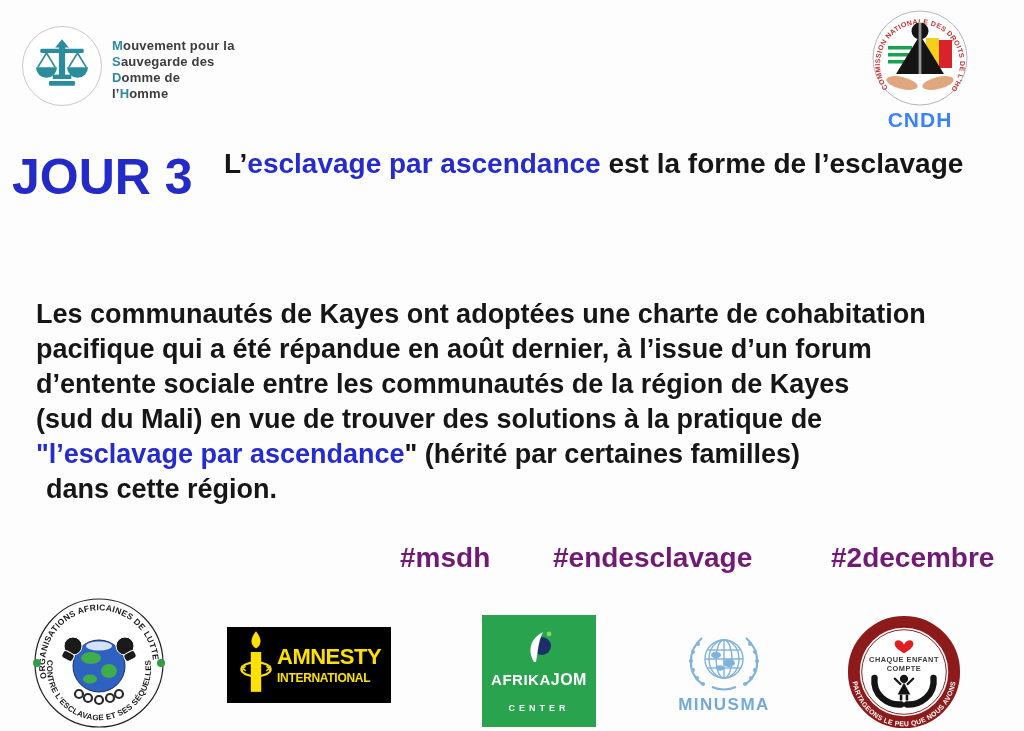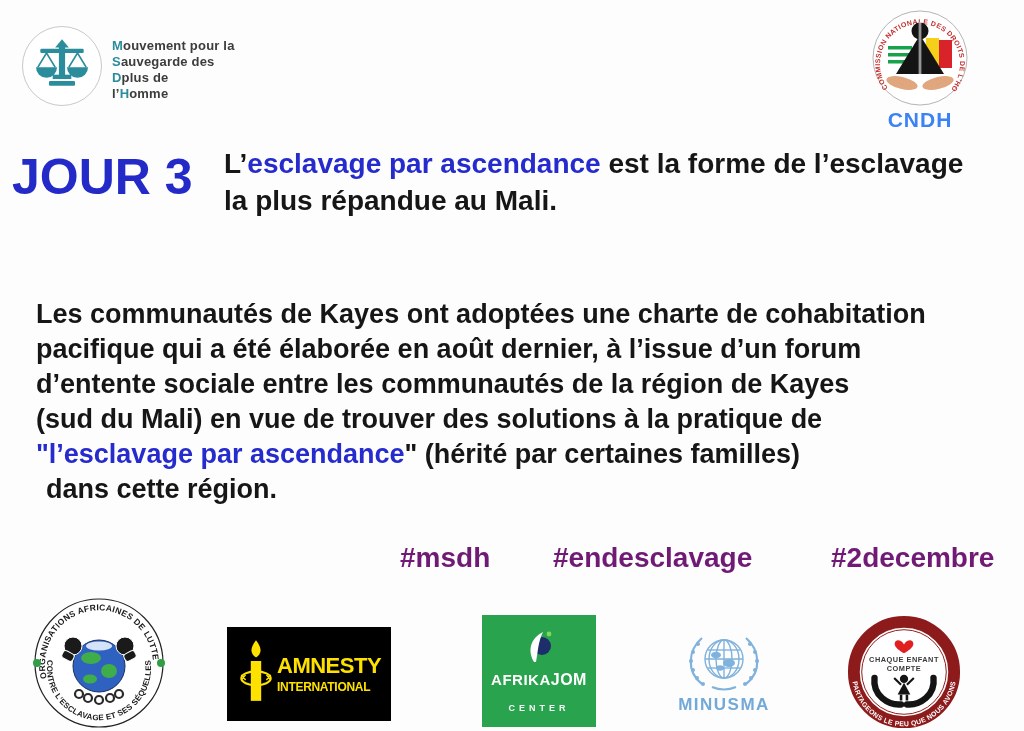--- a/index.html
+++ b/index.html
@@ -42,21 +42,21 @@
   .para .blue { color:#252bcd; }
   .para .indent { padding-left:10px; }
 
   .hashtag { position:absolute; top:542px; font-size:28px; font-weight:bold;
     color:#701a75; white-space:nowrap; }
   .ht1 { left:400px; } .ht2 { left:553px; } .ht3 { left:818px;margin-left:13px; }
 
   
   .oaless { position:absolute; left:24px; top:596px; width:150px; height:135px; }
 
-  .amnesty { position:absolute; left:227px; top:627px; width:164px; height:94px;
+  .amnesty { position:absolute; left:227px; top:627px; width:164px; height:76px;
     background:#000; display:flex; align-items:center; padding:6px 8px 6px 10px; }
   .amnesty svg { width:38px; height:78px; flex:0 0 auto; }
   .amnesty-words { color:#ffe100; margin-left:2px; line-height:1; }
   .amnesty-words .a1 { font-size:22px; font-weight:bold; letter-spacing:-.5px; }
   .amnesty-words .a2 { font-size:12px; font-weight:bold; letter-spacing:-.3px; margin-top:4px; }
 
   .afrikajom { position:absolute; left:482px; top:615px; width:114px; height:112px;
     background:#2aa34f; display:flex; flex-direction:column; align-items:center;
     justify-content:center; color:#fff; }
   .afrikajom svg { width:36px; height:36px; margin-bottom:6px; }
@@ -88,21 +88,21 @@
       </g>
       <g stroke="#2b8c9c" stroke-width="2.5" fill="none">
         <path d="M25 29 L11 52 M25 29 L39 52"></path>
         <path d="M75 29 L61 52 M75 29 L89 52"></path>
       </g>
     </svg>
   </div>
   <div class="msdh-text">
     <div><span class="init">M</span><span>ouvement pour la</span></div>
     <div><span class="init">S</span><span>auvegarde des</span></div>
-    <div><span class="init">D</span><span>plus de</span></div>
+    <div><span class="init">D</span><span>omme de</span></div>
     <div><span>l’</span><span class="init">H</span><span>omme</span></div>
   </div>
 
   <div class="cndh">
     <svg viewBox="0 0 164 100">
       <circle cx="82" cy="50" r="47" fill="#fff" stroke="#b5b5b5" stroke-width="1"></circle>
       <defs>
         <path id="cndh-arc" d="M 50 80 A 40 40 0 1 1 114 80"></path>
       </defs>
       <text font-size="7" font-weight="bold" fill="#c62f2f" letter-spacing="0.4">
@@ -121,26 +121,25 @@
         <ellipse cx="100" cy="75" rx="16" ry="6" fill="#e0a77e" transform="rotate(-14 100 75)"></ellipse>
       </g>
     </svg>
     <div class="cndh-label">CNDH</div>
   </div>
 
   <div class="jour">JOUR 3</div>
 
   <div class="headline">
     <div class="l1"><span>L’</span><span class="hl">esclavage par ascendance</span><span> est la forme de l’esclavage</span></div>
-    <div class="l2">la plus répandue au Mali.</div>
   </div>
 
   <div class="para">
     <div>Les communautés de Kayes ont adoptées une charte de cohabitation</div>
-    <div>pacifique qui a été élaborée en août dernier, à l’issue d’un forum</div>
+    <div>pacifique qui a été répandue en août dernier, à l’issue d’un forum</div>
     <div>d’entente sociale entre les communautés de la région de Kayes</div>
     <div>(sud du Mali) en vue de trouver des solutions à la pratique de</div>
     <div><span class="blue">"l’esclavage par ascendance</span><span>" (hérité par certaines familles)</span></div>
     <div class="indent">dans cette région.</div>
   </div>
 
   <span class="hashtag ht1">#msdh</span>
   <span class="hashtag ht2">#endesclavage</span>
   <span class="hashtag ht3">#2decembre</span>
 

